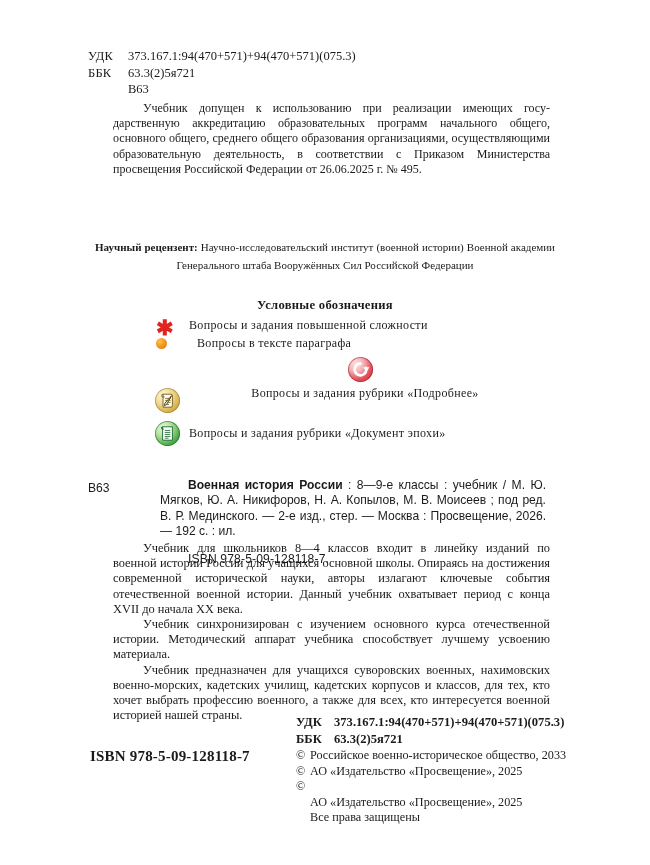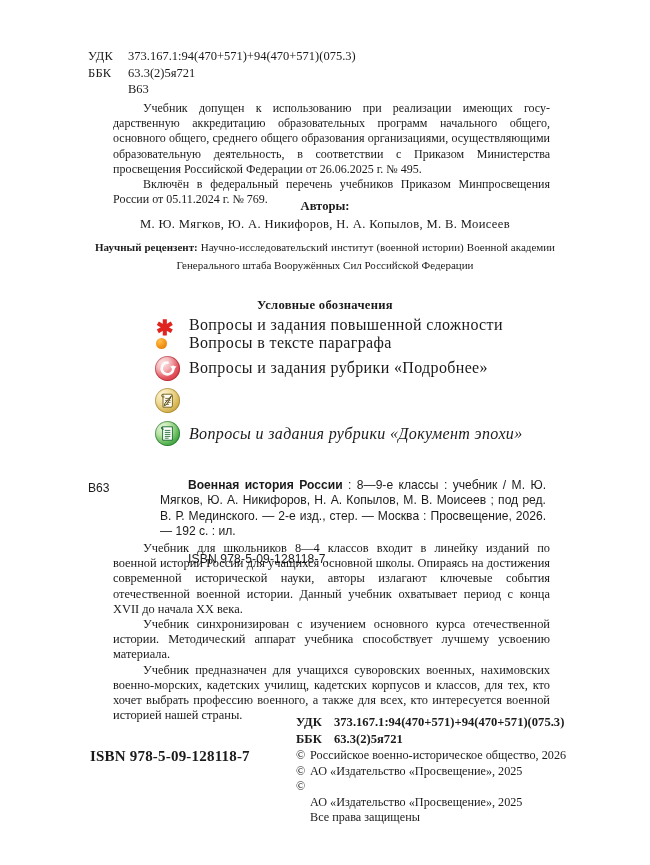--- a/index.html
+++ b/index.html
@@ -93,33 +93,33 @@
     position: absolute;
     left: 155px;
     top: 316px;
     width: 420px;
   }
   .legend-row {
     display: flex;
     align-items: center;
   }
   .legend-row.r0 { height: 18px; }
-  .legend-row.r1 { height: 18px; }
-  .legend-row.r2 { height: 32px; }
+  .legend-row.r1 { height: 18px; gap: 8px; }
+  .legend-row.r2 { height: 32px; flex-direction: column; }
   .legend-row.r3 { height: 33px; }
-  .legend-row.r4 { height: 33px; font-style: italic; }
+  .legend-row.r4 { height: 33px; }
   .legend-icon {
     width: 34px;
     flex: 0 0 34px;
     display: flex;
     align-items: center;
     justify-content: flex-start;
   }
   .legend-text {
-    font-size: 16px;
+    font-size: 12px;
     letter-spacing: 0.35px;
     white-space: nowrap;
   }
 
   
   .ico-asterisk {
     color: #e0241f;
     font-size: 21px;
     font-weight: bold;
     line-height: 10px;
@@ -249,27 +249,22 @@
       <span class="lbl">ББК</span>
       <span class="val">63.3(2)5я721</span>
     </div>
     <div class="row">
       <span class="val v63">В63</span>
     </div>
   </div>
 
   <div class="approval">
     <p>Учебник допущен к использованию при реализации имеющих госу­дарственную аккредитацию образовательных программ начального обще­го, основного общего, среднего общего образования организациями, осу­ществляющими образовательную деятельность, в соответствии с Приказом Министерства просвещения Российской Федерации от 26.06.2025 г. № 495.</p>
-    <p>Включён в федеральный перечень учебников Приказом Минпросвеще­ния России от 05.11.2024 г. № 769.</p>
-  </div>
-
-  <div class="authors-block">
-    <div class="authors-title">Авторы:</div>
-    <div class="authors-names">М. Ю. Мягков, Ю. А. Никифоров, Н. А. Копылов, М. В. Моисеев</div>
-  </div>
+  </div>
+
 
   <div class="reviewer">
     <b>Научный рецензент:</b><span> Научно-исследовательский институт (военной истории) Военной академии Генерального штаба Вооружённых Сил Российской Федерации</span>
   </div>
 
   <div class="legend-title">Условные обозначения</div>
 
   <div class="legend">
 
     <div class="legend-row r0">
@@ -357,21 +352,21 @@
       <span class="lbl">ББК</span>
       <span>63.3(2)5я721</span>
     </div>
   </div>
 
   <div class="footer-isbn">ISBN 978-5-09-128118-7</div>
 
   <div class="copyrights">
     <div class="cline">
       <span class="cmark">©</span>
-      <span>Российское военно-историческое общество, 2026</span>
+      <span>Российское военно-историческое общество, 2033</span>
     </div>
     <div class="cline">
       <span class="cmark">©</span>
       <span>АО «Издательство «Просвещение», 2025</span>
     </div>
     <div class="cline">
       <span class="cmark">©</span>
     </div>
     <div class="cline cind">
       <span>АО «Издательство «Просвещение», 2025</span>

